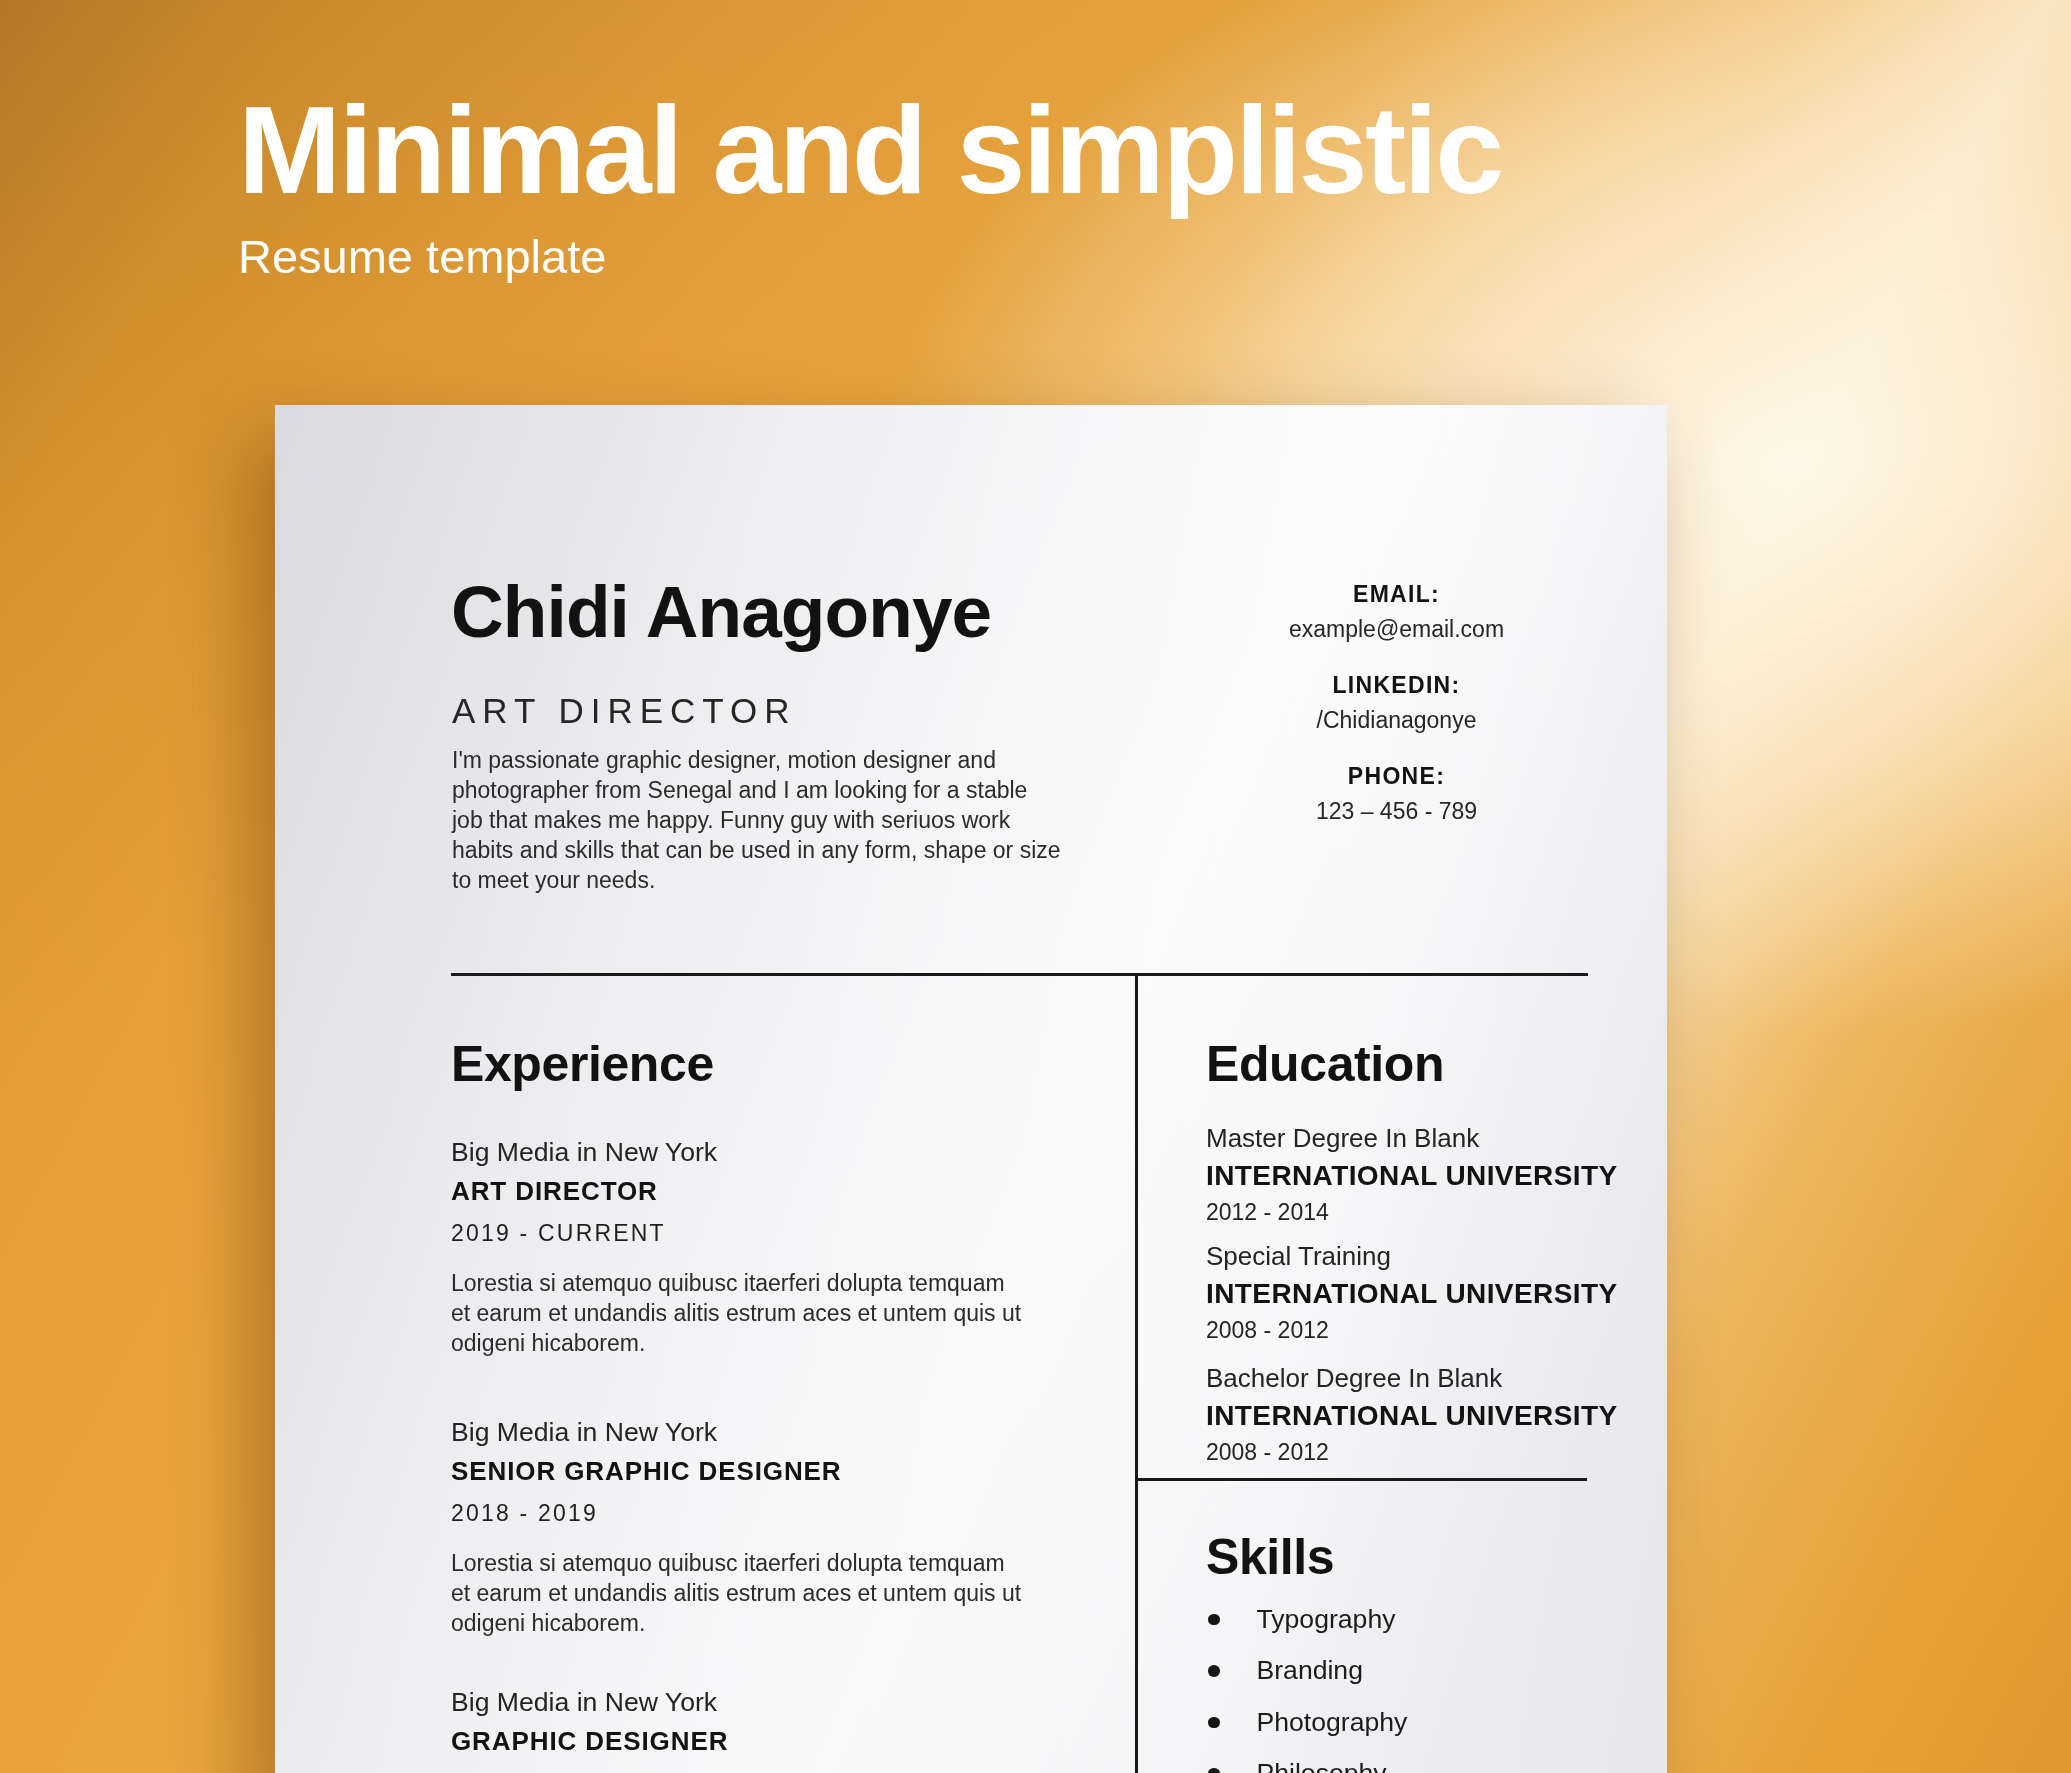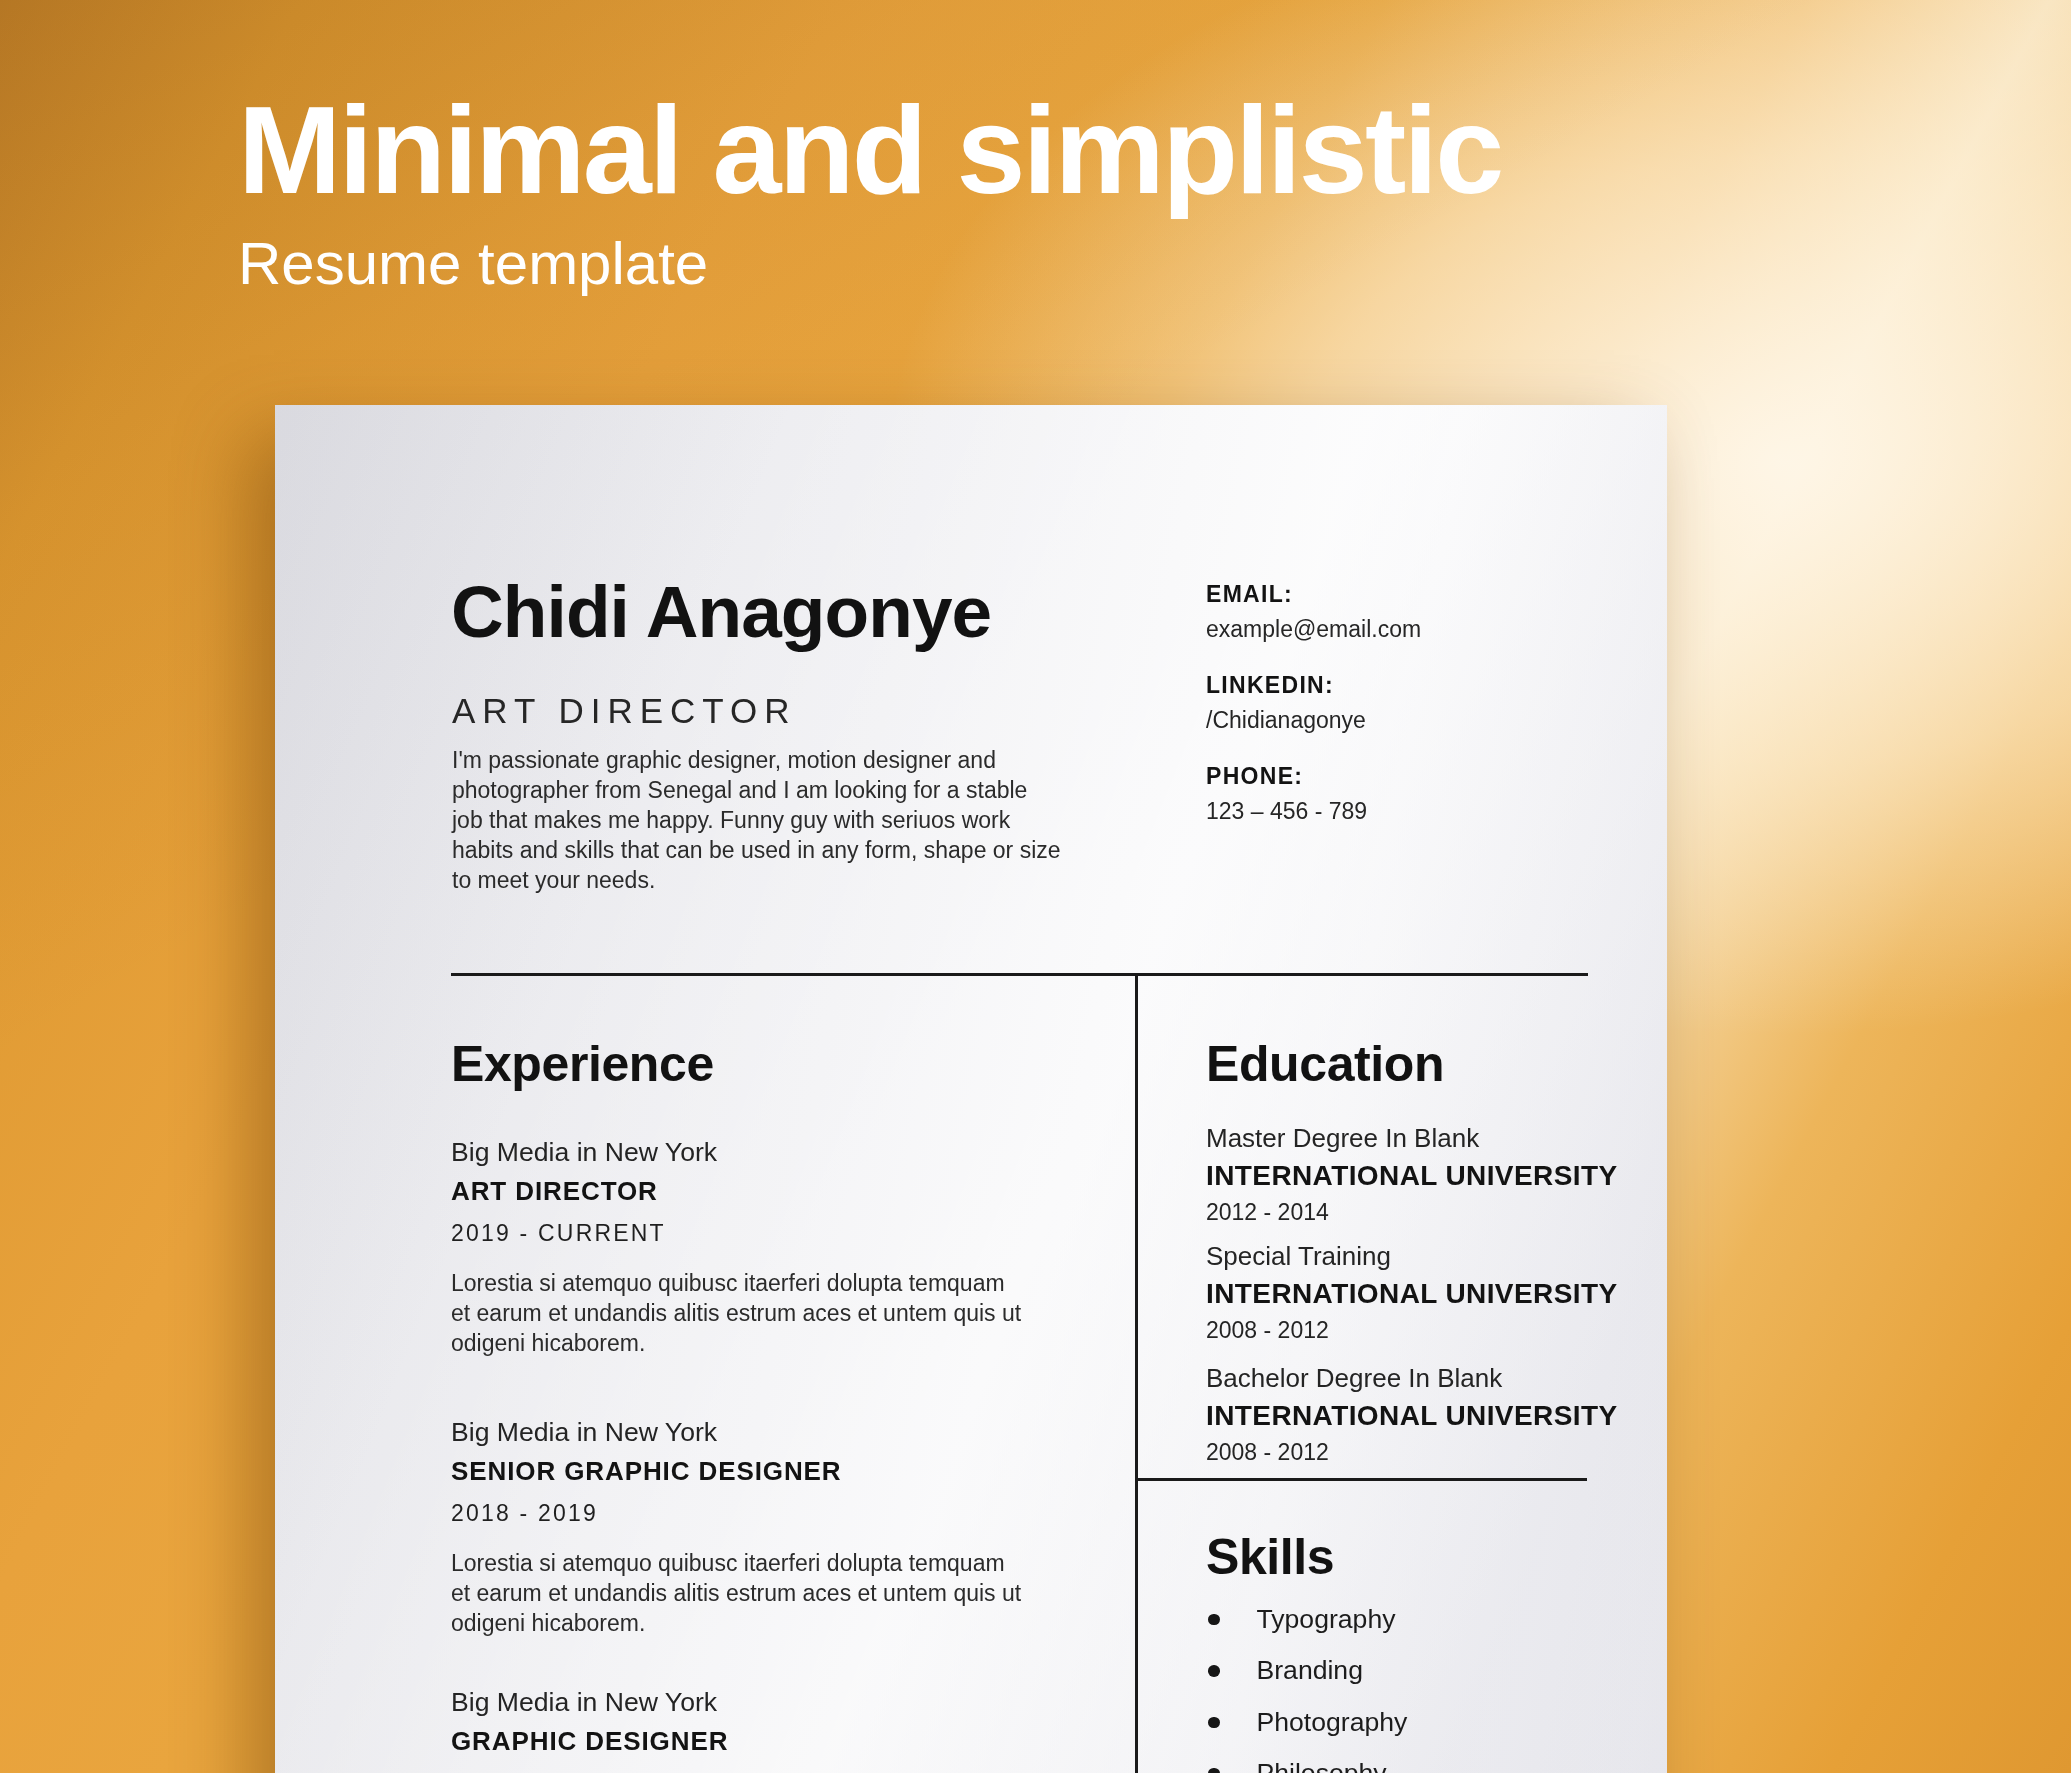--- a/index.html
+++ b/index.html
@@ -21,21 +21,21 @@
     pointer-events: none;
   }
 
   
   .hero { position: absolute; left: 238px; top: 85px; color: #ffffff; z-index: 3; }
   .hero-title {
     font-size: 124px; font-weight: 700; letter-spacing: -2.7px;
     line-height: 1.05; white-space: nowrap;
   }
   .hero-subtitle {
-    font-size: 60px; font-weight: 400; letter-spacing: 0px;
+    font-size: 47px; font-weight: 400; letter-spacing: 0px;
     margin-top: 16px; line-height: 1.1; white-space: nowrap;
   }
 
   
   .paper {
     position: absolute; left: 275px; top: 405px;
     width: 1392px; height: 1507px;
     background:
       linear-gradient(112deg, rgba(170,170,182,0.22) 0%, rgba(255,255,255,0) 26%, rgba(255,255,255,0.55) 55%, rgba(210,210,220,0.28) 86%),
       linear-gradient(100deg, #e7e7eb 0%, #f0f0f3 40%, #fafafb 72%, #eeeef2 100%);
@@ -57,21 +57,21 @@
     font-size: 35px; font-weight: 400; letter-spacing: 7px;
     color: #262626; white-space: nowrap;
   }
   .summary {
     left: 177px; top: 340px; width: 612px;
     font-size: 23px; line-height: 30px; color: #2b2b2b;
   }
 
   
   .contact { left: 931px; top: 176px; width: 381px; }
-  .contact-item { margin-bottom: 29px; }
+  .contact-item { margin-bottom: 29px; text-align: center; }
   .contact-label {
     font-size: 23px; font-weight: 700; letter-spacing: 1.3px; color: #131313;
   }
   .contact-value {
     font-size: 23px; margin-top: 8px; color: #262626;
   }
 
   
   .rule-top    { left: 176px; top: 568px; width: 1137px; height: 2.7px; background: #1a1a1a; }
   .col-divider { left: 860px; top: 568px; width: 2.7px; height: 939px; background: #1a1a1a; }

